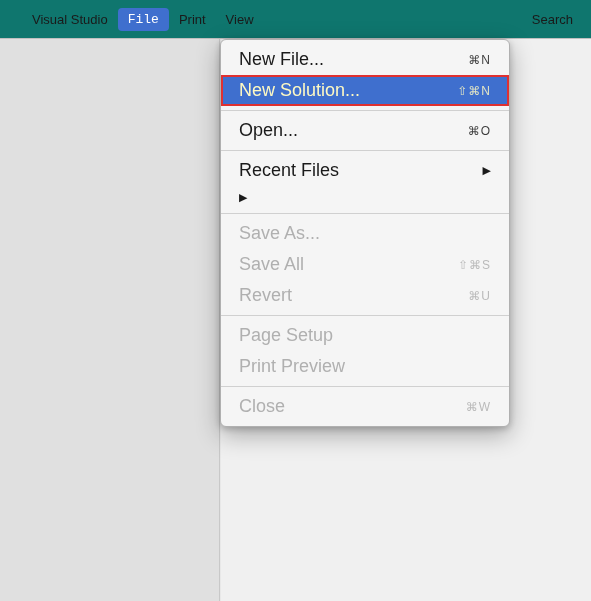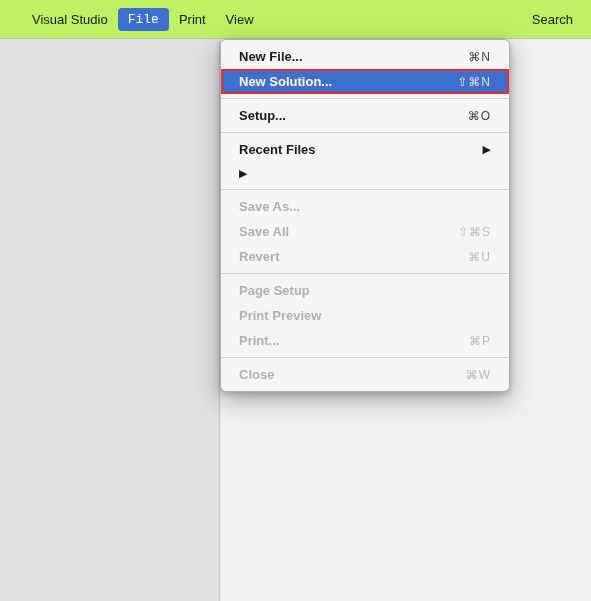--- a/index.html
+++ b/index.html
@@ -13,21 +13,21 @@
       height: 601px;
       background: #e8e8e8;
       font-family: -apple-system, "Helvetica Neue", Arial, sans-serif;
       overflow: hidden;
     }
 
     
     .menu-bar {
       width: 591px;
       height: 39px;
-      background: #bef264;
+      background: #0f766e;
       display: flex;
       align-items: center;
       border-bottom: 1px solid #c0c0c0;
       padding: 4px 8px;
       position: relative;
     }
 
     .apple-icon {
       font-size: 16px;
       margin-right: 14px;
@@ -86,22 +86,21 @@
       outline: 2px solid #e03030;
       outline-offset: -2px;
     }
 
     .menu-item.disabled {
       color: #b0b0b0;
       cursor: default;
     }
 
     .menu-item-label {
-      font-size: 13px;
-      font-weight: bold;
+      font-size: 18px;
     }
 
     .menu-item-shortcut {
       font-size: 12px;
       color: inherit;
       opacity: 0.85;
       letter-spacing: 1px;
     }
 
     .menu-item.disabled .menu-item-shortcut {
@@ -164,21 +163,21 @@
   </div>
 
   <div class="menu-item highlighted">
     <span class="menu-item-label">New Solution...</span>
     <span class="menu-item-shortcut">⇧⌘N</span>
   </div>
 
   <div class="menu-separator"></div>
 
   <div class="menu-item">
-    <span class="menu-item-label">Setup...</span>
+    <span class="menu-item-label">Open...</span>
     <span class="menu-item-shortcut">⌘O</span>
   </div>
 
   <div class="menu-separator"></div>
 
   <div class="menu-item">
     <span class="menu-item-label">Recent Files</span>
     <span class="menu-item-arrow">▶</span>
   </div>
 
@@ -209,24 +208,20 @@
   <div class="menu-item disabled">
     <span class="menu-item-label">Page Setup</span>
     <span class="menu-item-shortcut"></span>
   </div>
 
   <div class="menu-item disabled">
     <span class="menu-item-label">Print Preview</span>
     <span class="menu-item-shortcut"></span>
   </div>
 
-  <div class="menu-item disabled">
-    <span class="menu-item-label">Print...</span>
-    <span class="menu-item-shortcut">⌘P</span>
-  </div>
 
   <div class="menu-separator"></div>
 
 
   <div class="menu-item disabled">
     <span class="menu-item-label">Close</span>
     <span class="menu-item-shortcut">⌘W</span>
   </div>
 
 </div>

